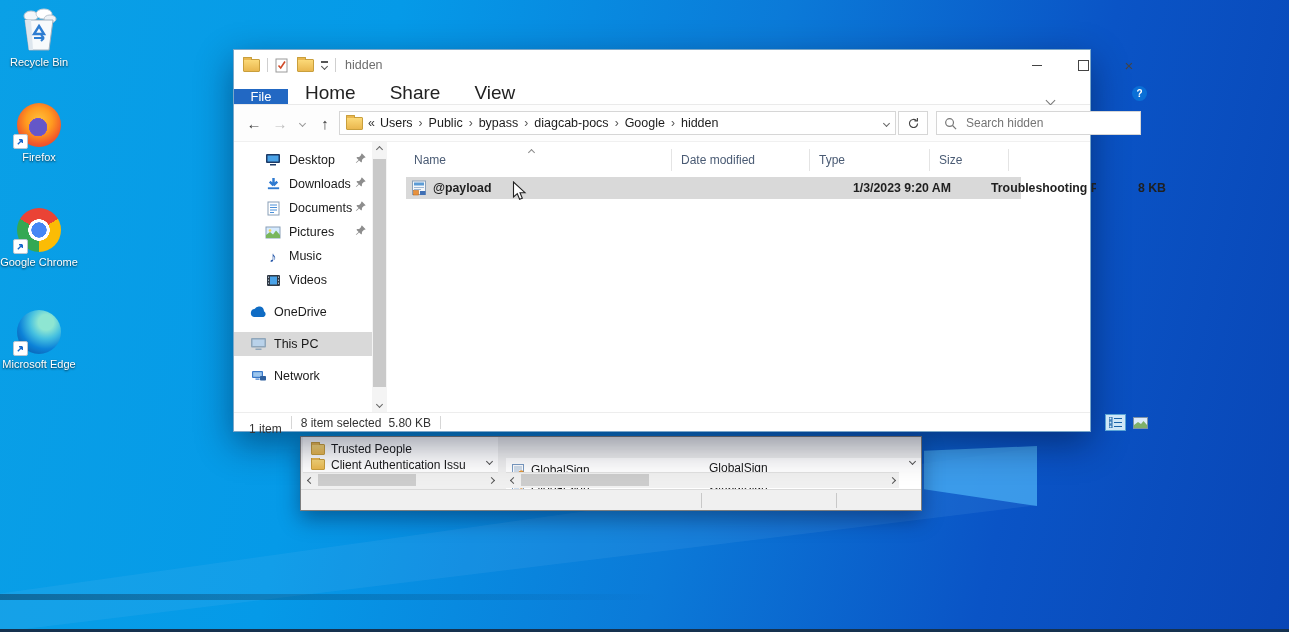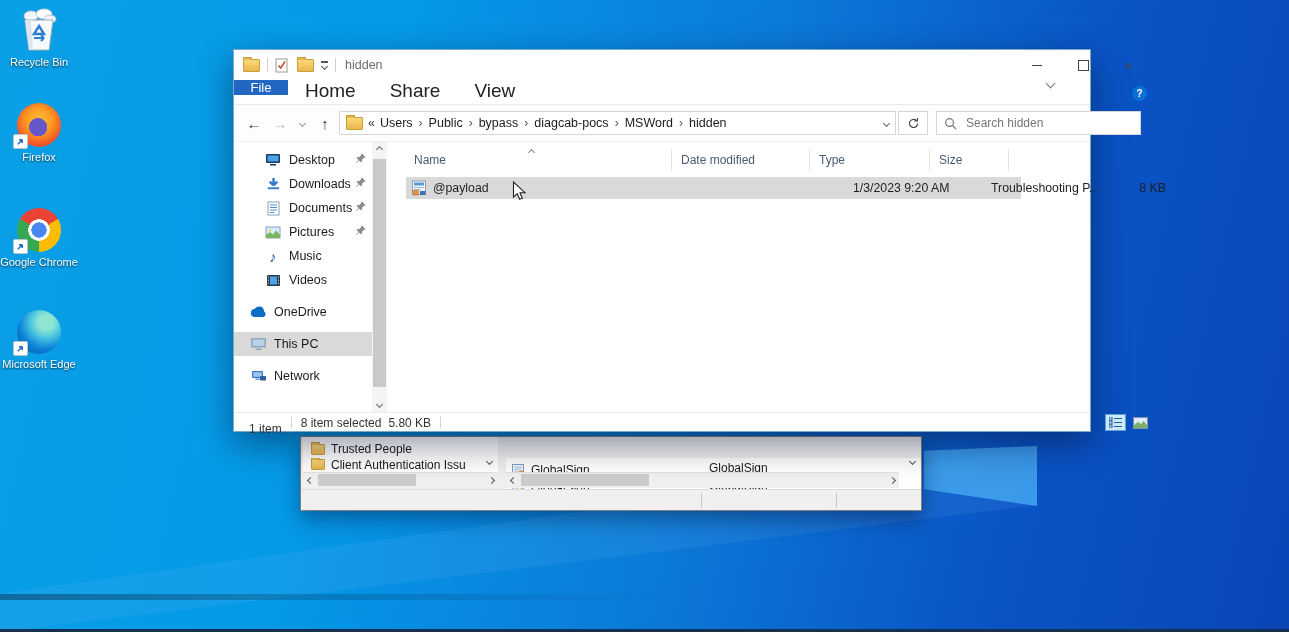--- a/index.html
+++ b/index.html
@@ -38,21 +38,21 @@
   
   #explorer{left:233px;top:49px;width:858px;height:383px;background:#fff;border:1px solid #7ba7c9;
             box-shadow:0 12px 34px rgba(0,10,40,.45);box-sizing:border-box;}
   .titlebar{left:0;top:0;width:100%;height:30px;display:flex;align-items:center;padding-left:9px;box-sizing:border-box;}
   .tsep{width:1px;height:14px;background:#cfcfcf;margin:0 7px;}
   .title-text{color:#6d6d6d;font-size:12.5px;margin-left:2px;}
   .winbtn{position:absolute;top:0;width:46px;height:30px;display:flex;align-items:center;justify-content:center;color:#333;}
   .min-glyph{width:10px;height:1px;background:#444;}
   .max-glyph{width:9px;height:9px;border:1px solid #444;}
   .close-glyph{font-size:15px;color:#444;line-height:1;}
-  .tabsrow{left:0;top:30px;width:100%;height:25px;border-bottom:1px solid #eaeaea;display:flex;align-items:flex-start;box-sizing:border-box;}
+  .tabsrow{left:0;top:30px;width:100%;height:25px;border-bottom:1px solid #eaeaea;display:flex;align-items:flex-end;box-sizing:border-box;}
   .filetab{width:54px;background:#2268c3;color:#fff;font-size:13px;display:flex;align-items:center;justify-content:center;}
   .tab{padding:0 17px;color:#222;font-size:19px;display:flex;align-items:center;}
   .help-circle{position:absolute;top:36px;left:898px;width:15px;height:15px;border-radius:50%;background:#0a6fd6;
                color:#fff;font-size:10px;font-weight:bold;display:flex;align-items:center;justify-content:center;}
   .addrrow{left:0;top:55px;width:100%;height:37px;background:#fdfdfd;border-bottom:1px solid #f0f0f0;box-sizing:border-box;}
   .navarrow{position:absolute;top:0;height:37px;display:flex;align-items:center;justify-content:center;font-size:15px;}
   .addrbox{position:absolute;left:105px;top:6px;width:557px;height:24px;border:1px solid #d6d6d6;background:#fff;
            display:flex;align-items:center;padding:0 6px;box-sizing:border-box;gap:5px;font-size:12.5px;color:#1c1c1c;}
   .crumb-sep{color:#555;font-size:12px;padding:0 1px;}
   .refreshbox{position:absolute;left:664px;top:6px;width:30px;height:24px;border:1px solid #d6d6d6;background:#fff;
@@ -70,21 +70,21 @@
   .pin{margin-left:auto;margin-right:6px;}
   .vscroll{position:absolute;left:138px;top:92px;width:15px;height:270px;background:#f4f4f4;}
   .vthumb{position:absolute;left:1px;width:13px;background:#c9c9c9;}
   .sb-arrow{position:absolute;left:0;width:15px;height:15px;display:flex;align-items:center;justify-content:center;}
   
   .colhead{position:absolute;top:98px;height:24px;display:flex;align-items:center;font-size:12px;color:#4a5b74;}
   .coldiv{position:absolute;top:99px;width:1px;height:22px;background:#e4e4e4;}
   .sortcaret{position:absolute;left:295px;top:91px;}
   .filerow{position:absolute;left:172px;top:127px;width:615px;height:22px;background:#d9d9d9;
            display:flex;align-items:center;font-size:12.3px;color:#1f1f1f;}
-  .frcell{position:absolute;white-space:nowrap;overflow:hidden;}
+  .frcell{position:absolute;white-space:nowrap;overflow:hidden;font-weight:bold;}
   
   .statusbar{left:0;top:362px;width:100%;height:20px;border-top:1px solid #ededed;display:flex;align-items:center;
              font-size:12px;color:#333;box-sizing:border-box;}
   .ssep{width:1px;height:13px;background:#d6d6d6;margin:0 9px;}
   .viewbtn{position:absolute;top:364px;width:21px;height:17px;display:flex;align-items:center;justify-content:center;box-sizing:border-box;}
   .viewbtn.active{border:1px solid #5aa4d6;background:#cfe7f7;}
   
   #certmgr{left:300px;top:436px;width:622px;height:75px;background:#f0f0f0;border:1px solid #7e7e7e;
            box-shadow:0 8px 20px rgba(0,10,40,.4);box-sizing:border-box;}
   .cpane{position:absolute;background:#fff;overflow:hidden;}
@@ -286,21 +286,21 @@
         <span class="folder-ico"></span>
         <span style="color:#333;">«</span>
         <span>Users</span>
         <span class="crumb-sep">›</span>
         <span>Public</span>
         <span class="crumb-sep">›</span>
         <span>bypass</span>
         <span class="crumb-sep">›</span>
         <span>diagcab-pocs</span>
         <span class="crumb-sep">›</span>
-        <span>MSWord</span>
+        <span>Google</span>
         <span class="crumb-sep">›</span>
         <span>hidden</span>
         <span style="margin-left:auto;" class="chev down sm"></span>
       </div>
       <div class="refreshbox">
         <svg width="13" height="13" viewBox="0 0 16 16">
           <path d="M13 8 a5 5 0 1 1 -1.6 -3.7" fill="none" stroke="#444" stroke-width="1.4"></path>
           <path d="M12.8 1.2 V4.8 H9.2" fill="none" stroke="#444" stroke-width="1.4"></path>
         </svg>
       </div>

